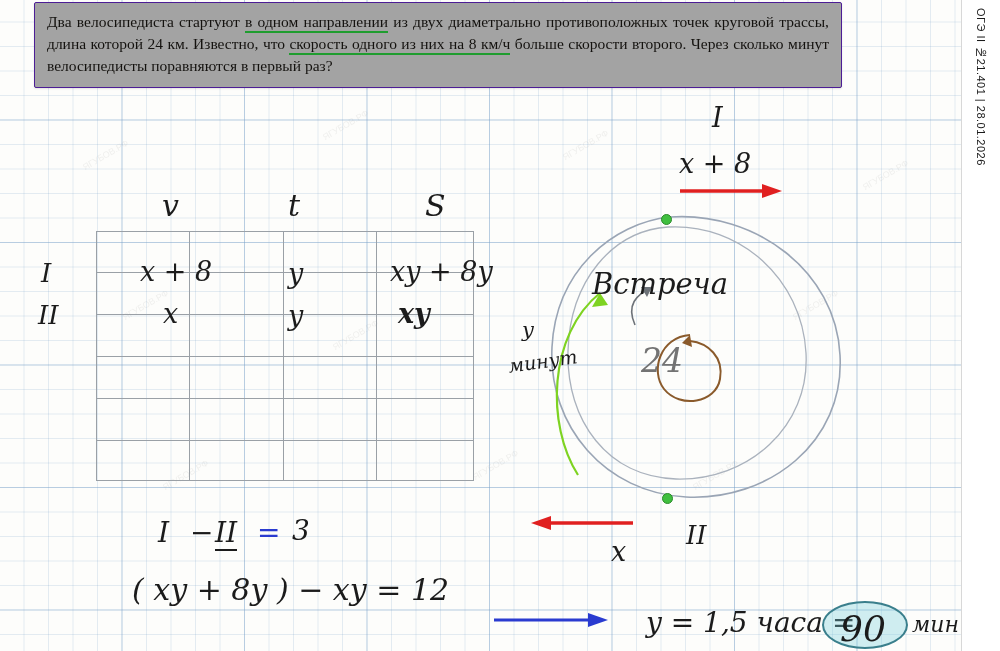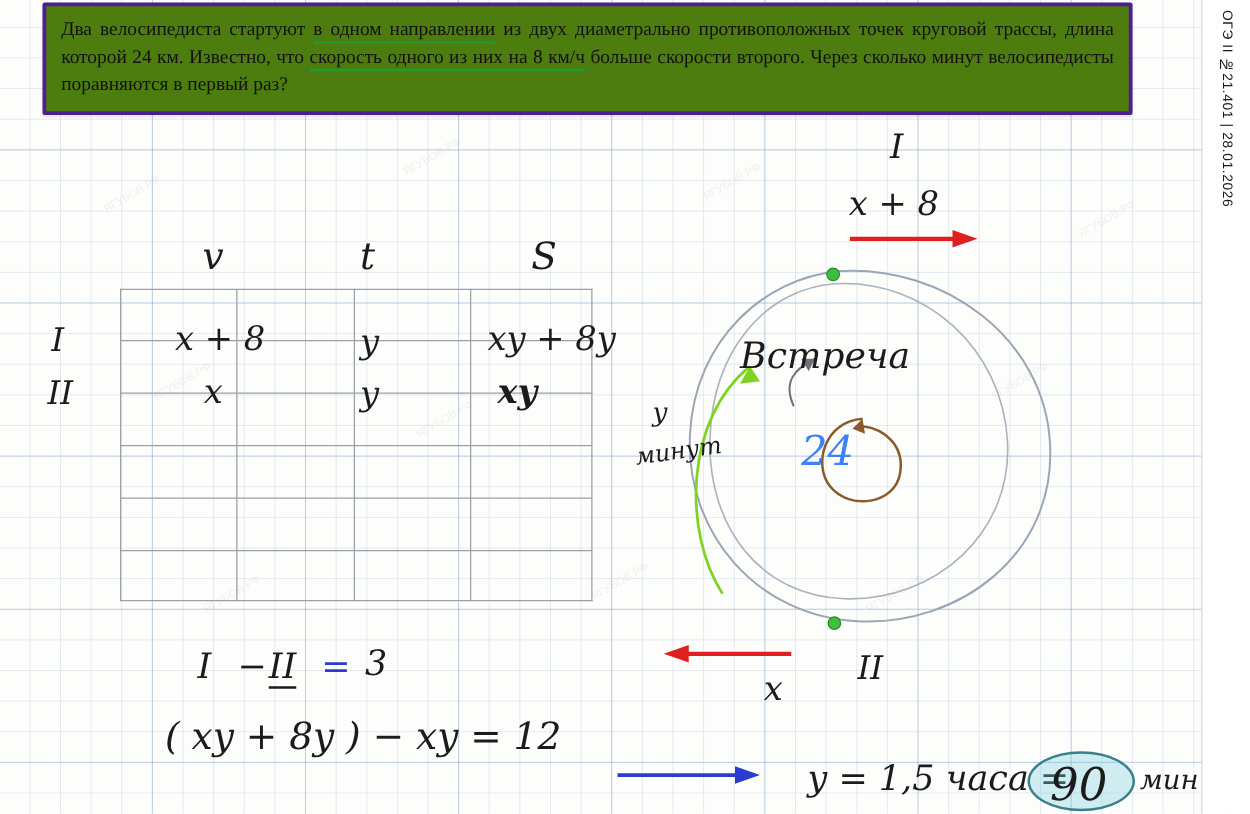--- a/index.html
+++ b/index.html
@@ -30,22 +30,22 @@
     background:#ffffff;border-left:1px solid #d8d8d8;
   }
   #right-strip .vtext{
     position:absolute;top:8px;left:50%;transform:translateX(-50%) ;
     writing-mode:vertical-rl;
     font-family:"Liberation Sans", sans-serif;
     font-size:11px;color:#1a1a1a;letter-spacing:0.5px;white-space:nowrap;
   }
   
   #statement{
-    position:absolute;left:34px;top:2px;width:872px;
-    background:#4d7c0f;border:3px solid #4c1d95;border-radius:2px;
+    position:absolute;left:34px;top:2px;width:808px;
+    background:#a3a3a3;border:1px solid #4c1d95;border-radius:2px;
     padding:8px 12px 10px 12px;box-sizing:border-box;
     box-shadow:0 1px 2px rgba(0,0,0,0.10);
     z-index:6;
   }
   #statement p{
     margin:0;font-size:15.5px;line-height:1.42;color:#14120f;
     text-align:justify;
     font-family:"Liberation Serif", serif;
   }
   .u-green{
@@ -53,21 +53,21 @@
   }
   
   .hw{
     font-family:"DejaVu Serif", serif;
     font-style:italic;
     color:#1b1b1b;
     position:absolute;
     white-space:nowrap;
   }
   .hw.blue{color:#2a3bd0;}
-  .hw.brown{color:#3b82f6;}
+  .hw.brown{color:#737373;}
   
   #table-grid{position:absolute;left:96px;top:231px;width:378px;height:250px;}
   #table-grid .vline,#table-grid .hline{position:absolute;background:#9aa0a6;}
   #table-grid .vline{width:1.3px;height:100%;}
   #table-grid .hline{height:1.3px;width:100%;}
   .dot{position:absolute;width:9px;height:9px;border-radius:50%;background:#3fbf3f;border:1px solid #2a8a2a;}
   #watermarks span{
     position:absolute;color:rgba(150,150,150,0.13);
     font-family:"Liberation Sans", sans-serif;font-size:9px;
     transform:rotate(-30deg);white-space:nowrap;

